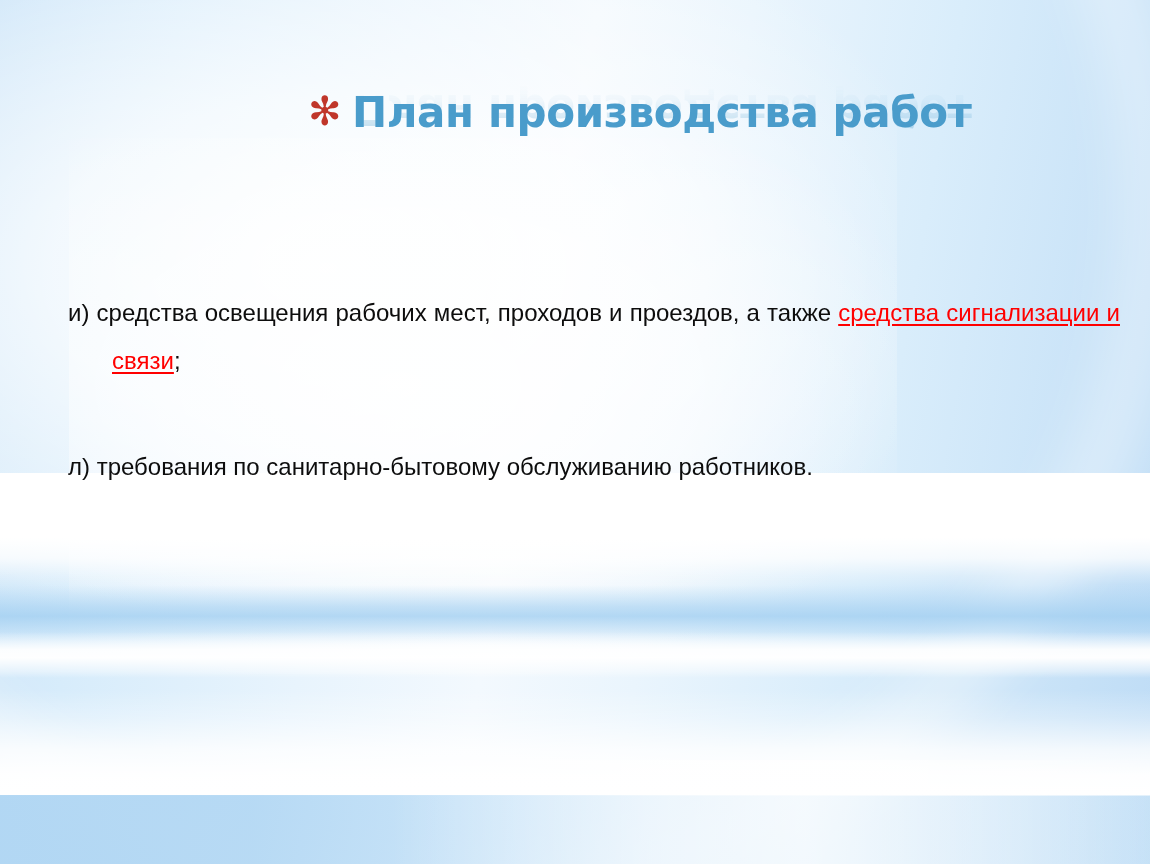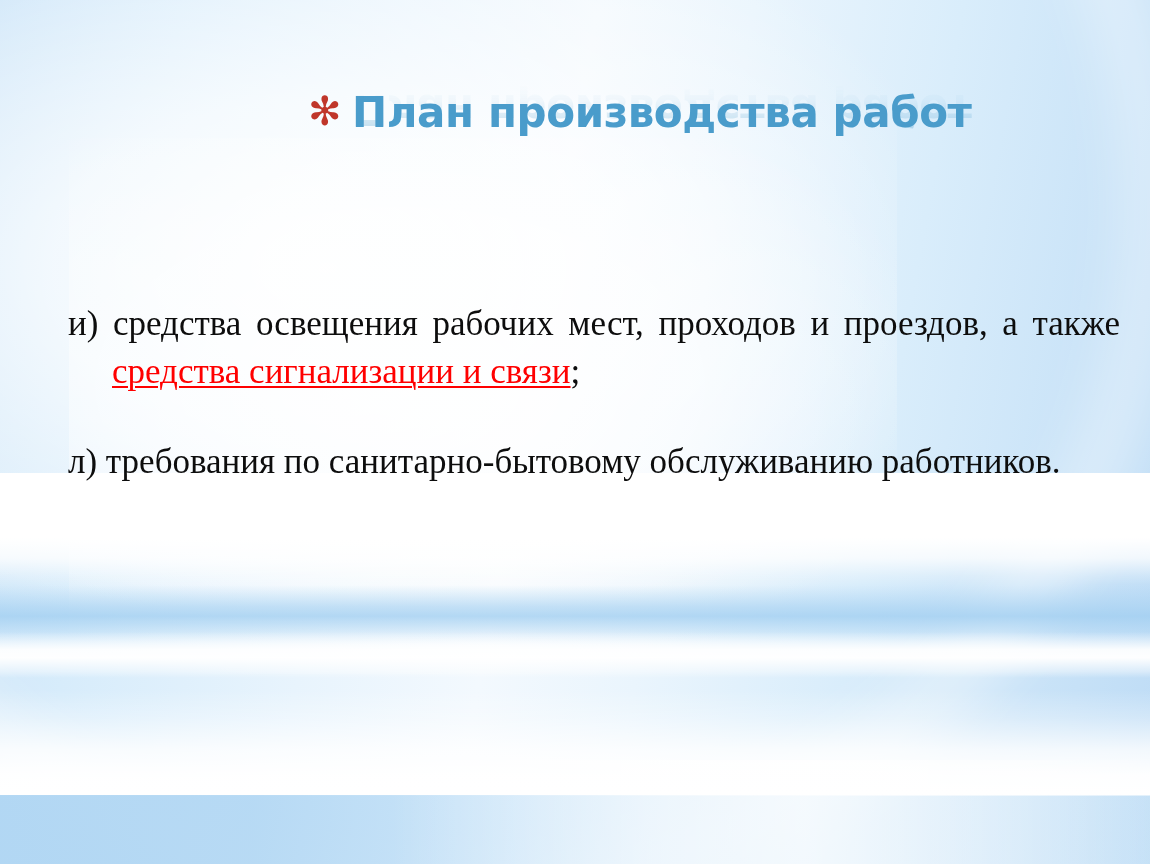--- a/index.html
+++ b/index.html
@@ -208,34 +208,34 @@
 
   
   .body-block {
     position: absolute;
     left: 68px;
     top: 265px;
     width: 1052px;
   }
   .para {
     color: #0d0d0d;
-    font-size: 35px;
+    font-size: 24px;
     line-height: 48px;
     text-align: justify;
     text-justify: inter-word;
     padding-left: 44px;
     text-indent: -44px;
-    font-family: Liberation Serif, serif;
+    font-family: Liberation Sans, sans-serif;
     word-spacing: 0px;
   }
   .para + .para {
     margin-top: 36px;
   }
   .para.last {
-    margin-top: 42px;
+    margin-top: 58px;
   }
   
   .hl-red {
     color: #ff0000;
     text-decoration: underline;
     text-decoration-thickness: 2px;
     text-underline-offset: 3px;
   }
 </style>
 </head>

